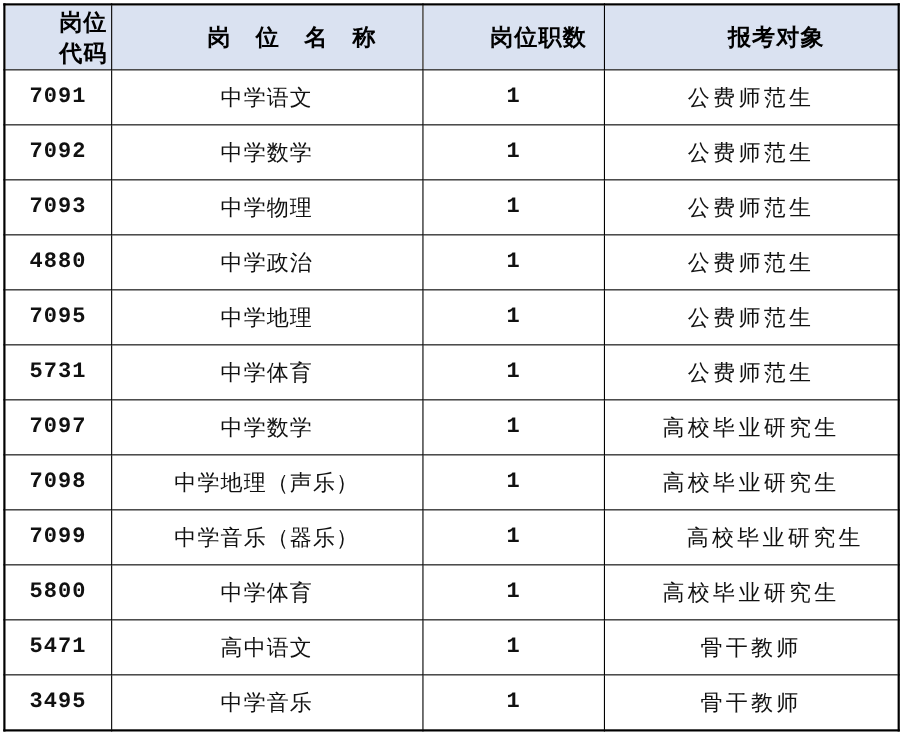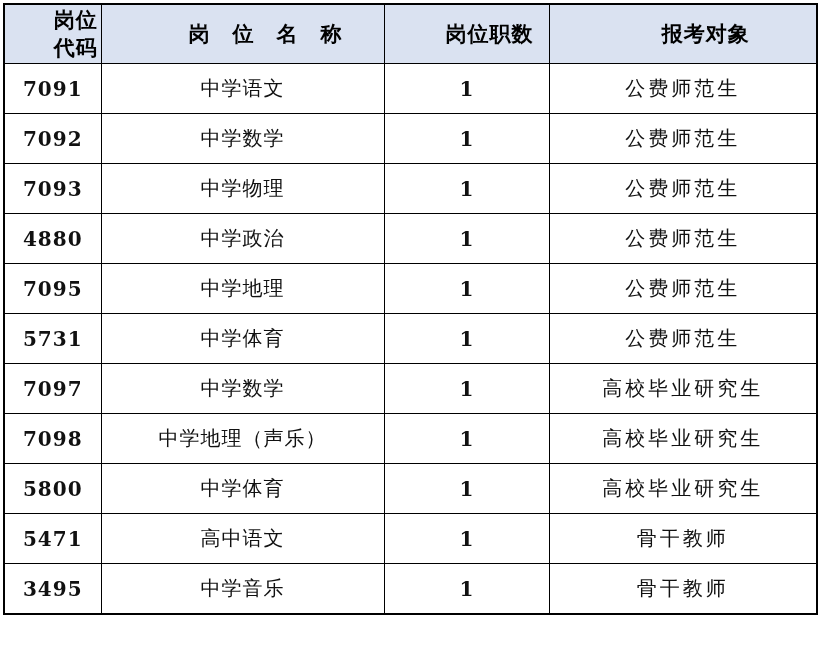--- a/index.html
+++ b/index.html
@@ -38,20 +38,21 @@
     font-weight: bold;
     font-size: 21px;
     color: #000000;
     letter-spacing: 1px;
     padding-left: 46px;
   }
   table.jobs tbody td {
     height: 49px;
     font-size: 20px;
     background: #ffffff;
+    font-family: Liberation Mono, monospace;
   }
   td.cell-code {
     font-weight: bold;
     letter-spacing: 1px;
   }
   td.cell-name {
     letter-spacing: 1px;
   }
   td.cell-count {
     font-weight: bold;
@@ -130,20 +131,26 @@
         <td class="cell-count">1</td>
         <td class="cell-target">高校毕业研究生</td>
       </tr>
       <tr>
         <td class="cell-code">7098</td>
         <td class="cell-name">中学地理（声乐）</td>
         <td class="cell-count">1</td>
         <td class="cell-target">高校毕业研究生</td>
       </tr>
       <tr>
+        <td class="cell-code">7099</td>
+        <td class="cell-name">中学音乐（器乐）</td>
+        <td class="cell-count">1</td>
+        <td class="cell-target"><span class="nudge-right">高校毕业研究生</span></td>
+      </tr>
+      <tr>
         <td class="cell-code">5800</td>
         <td class="cell-name">中学体育</td>
         <td class="cell-count">1</td>
         <td class="cell-target">高校毕业研究生</td>
       </tr>
       <tr>
         <td class="cell-code">5471</td>
         <td class="cell-name">高中语文</td>
         <td class="cell-count">1</td>
         <td class="cell-target">骨干教师</td>

